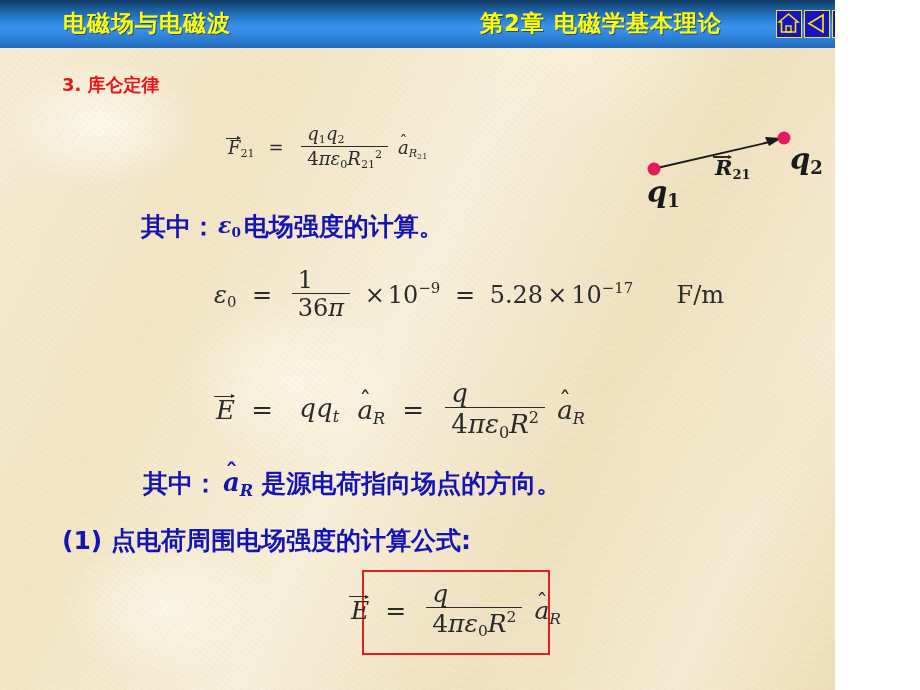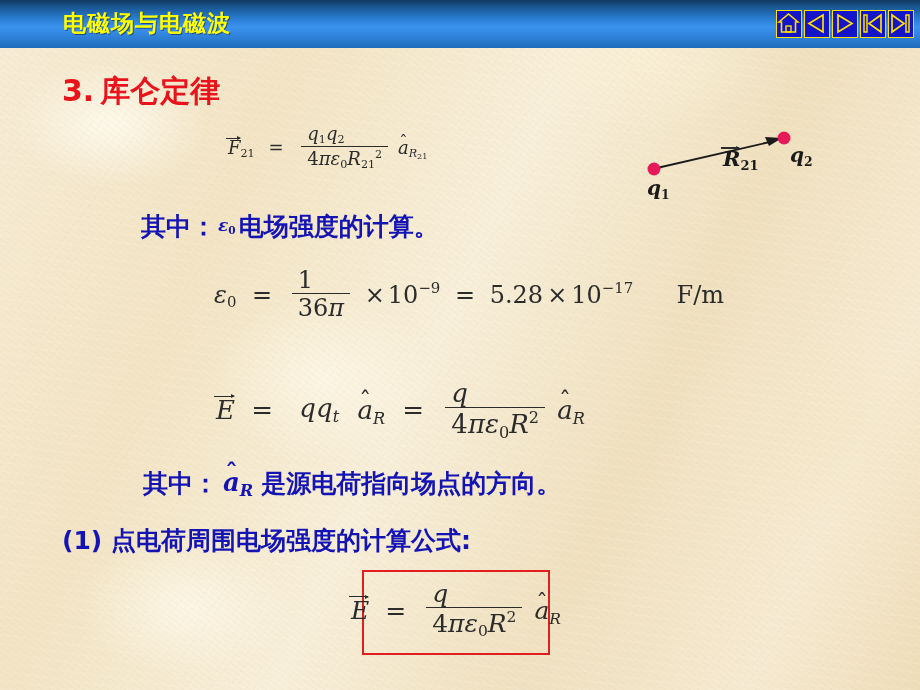--- a/index.html
+++ b/index.html
@@ -8,21 +8,21 @@
   }
   body {
     width: 920px;
     height: 690px;
     overflow: hidden;
     font-family: "Liberation Serif", serif;
   }
 
   #slide {
     position: relative;
-    width: 920px;
+    width: 835px;
     height: 690px;
     background-color: #f3e6c8;
     background-image:
       radial-gradient(ellipse 140px 90px at 12% 18%, rgba(255,252,240,0.85), rgba(255,252,240,0) 70%),
       radial-gradient(ellipse 180px 110px at 70% 8%, rgba(250,240,214,0.8), rgba(250,240,214,0) 70%),
       radial-gradient(ellipse 160px 120px at 35% 55%, rgba(255,250,235,0.7), rgba(255,250,235,0) 70%),
       radial-gradient(ellipse 200px 130px at 88% 62%, rgba(244,231,200,0.75), rgba(244,231,200,0) 72%),
       radial-gradient(ellipse 150px 100px at 20% 88%, rgba(255,251,238,0.7), rgba(255,251,238,0) 70%),
       radial-gradient(ellipse 190px 120px at 60% 95%, rgba(240,227,196,0.7), rgba(240,227,196,0) 70%),
       linear-gradient(115deg, #f7ecd6 0%, #f2e4c4 26%, #f8efda 48%, #efe0be 68%, #f6ead2 86%, #eeddb8 100%);
@@ -90,21 +90,21 @@
     display: block;
   }
   .navbtn svg { display:block; position:absolute; left:0; top:0; }
 
   
   .heading-red {
     position: absolute;
     color: #e8131b;
     font-family: "DejaVu Sans", "Liberation Sans", sans-serif;
     font-weight: bold;
-    font-size: 30px;
+    font-size: 18px;
     white-space: nowrap;
     line-height: 1;
   }
   .text-blue {
     position: absolute;
     color: #1414b4;
     font-family: "DejaVu Sans", "Liberation Sans", sans-serif;
     font-weight: bold;
     font-size: 25px;
     white-space: nowrap;
@@ -186,21 +186,21 @@
   }
 
   
   #charge-diagram { position: absolute; }
   .chg-label {
     position: absolute;
     font-family: "DejaVu Serif", "Liberation Serif", serif;
     font-style: italic;
     font-weight: bold;
     color: #1a1a1a;
-    font-size: 20px;
+    font-size: 29px;
     line-height: 1;
     text-align: right;
   }
   .r-label {
     position: absolute;
     font-family: "DejaVu Serif", "Liberation Serif", serif;
     font-style: italic;
     font-weight: bold;
     color: #1a1a1a;
     font-size: 21px;
@@ -209,20 +209,21 @@
 </style>
 </head>
 <body>
 
 <div id="slide">
 
   <div id="header">
 
     <div class="hdr-title" id="hdr-left">电磁场与电磁波</div>
 
+    <div class="hdr-title" id="hdr-right">第2章   电磁学基本理论</div>
 
     <div id="navbar">
 
       <div class="navbtn">
         <svg width="23" height="25" viewBox="0 0 23 25" aria-hidden="true">
           <polygon points="11.5,3 21,11 18.5,11 18.5,21 4.5,21 4.5,11 2,11" fill="none" stroke="#ffe000" stroke-width="1.6"></polygon>
           <rect x="9" y="15" width="5" height="6" fill="none" stroke="#ffe000" stroke-width="1.4"></rect>
         </svg>
       </div>
 
@@ -271,26 +272,26 @@
 
   <div id="charge-diagram" style="left:630px; top:118px; width:180px; height:85px;">
     <svg width="180" height="85" viewBox="0 0 180 85" aria-hidden="true">
       <line x1="27" y1="50" x2="144" y2="23" stroke="#1a1a1a" stroke-width="1.8"></line>
       <polygon points="152,20 135,19 139,28" fill="#1a1a1a"></polygon>
       <circle cx="24" cy="51" r="6.5" fill="#e6195a"></circle>
       <circle cx="154" cy="20" r="6.5" fill="#e6195a"></circle>
     </svg>
     <div class="chg-label" style="left:17px; top:60px;">q<span class="sub-n" style="font-weight:bold;">1</span></div>
     <div class="chg-label" style="left:160px; top:27px;">q<span class="sub-n" style="font-weight:bold;">2</span></div>
-    <div class="r-label" style="left:85px; top:30px;margin-left:8px;"><span class="vecwrap" style="font-style:italic;"><span class="vecbar" style="border-top-width:2px;"></span>R</span><span class="sub-n" style="font-weight:bold;">21</span></div>
+    <div class="r-label" style="left:85px; top:39px;"><span class="vecwrap" style="font-style:italic;"><span class="vecbar" style="border-top-width:2px;"></span>R</span><span class="sub-n" style="font-weight:bold;">21</span></div>
   </div>
 
   <div class="text-blue" style="left:141px; top:214px;">
     <span>其中：</span>
-    <span class="inline-math" style="font-size:17px; margin:0 3px 0 2px;"><span class="mi">ε</span><span class="sub-n">0</span></span>
+    <span class="inline-math" style="font-size:22px; margin:0 3px 0 2px;"><span class="mi">ε</span><span class="sub-n">0</span></span>
     <span>电场强度的计算。</span>
   </div>
 
   <div class="math" style="left:214px; top:270px; font-size:24px;">
     <span class="mi">ε</span><span class="sub-n">0</span>
     <span style="margin:0 8px;">=</span>
     <span class="frac">
       <span class="num"><span class="mn">1</span></span>
       <span class="den"><span class="mn">36</span><span class="mi">π</span></span>
     </span>

